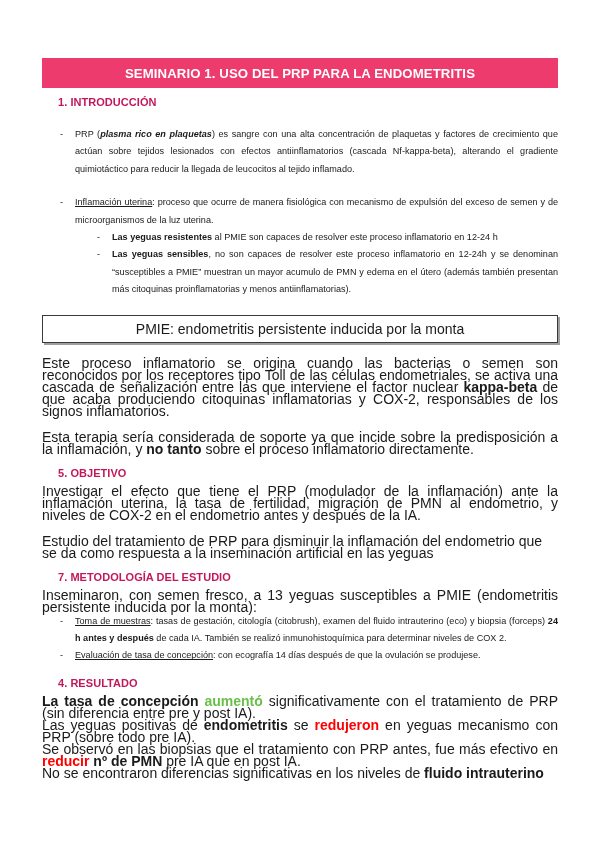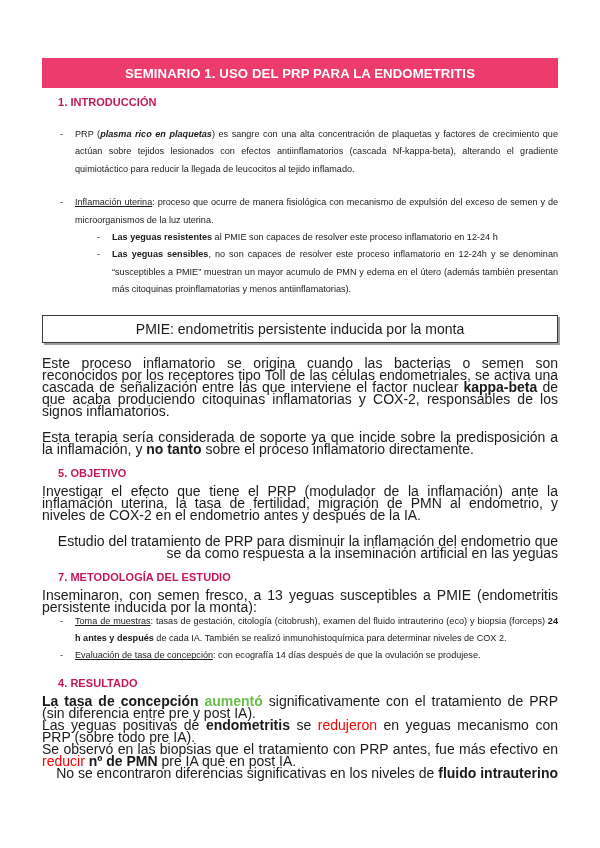--- a/index.html
+++ b/index.html
@@ -61,21 +61,21 @@
 
   
   p.body {
     font-size: 14px;
     line-height: 12px;
     text-align: justify;
     margin: 0;
     color: #1a1a1a;
   }
   p.center {
-    text-align: right;
+    text-align: left;
   }
 
   
   .bullet-row {
     display: flex;
     font-size: 9.1px;
     line-height: 17.4px;
     margin: 0;
   }
   .bullet-row .dash {
@@ -87,21 +87,21 @@
     flex: 1 1 auto;
     text-align: justify;
   }
   .lvl1 { margin-left: 18px; }
   .lvl2 { margin-left: 55px; }
 
   .u { text-decoration: underline; }
   .b { font-weight: bold; }
   .i { font-style: italic; }
   .green { color: #6ABF4B; font-weight: bold; }
-  .red { color: #FF0000; font-weight: normal; }
+  .red { color: #FF0000; font-weight: bold; }
 
   
   .callout-box {
     border: 1.4px solid #3a3a3a;
     box-shadow: 2px 2px 0 rgba(80,80,80,0.55);
     padding: 6px 8px;
     text-align: center;
     font-size: 14px;
     line-height: 14px;
     background: #ffffff;

